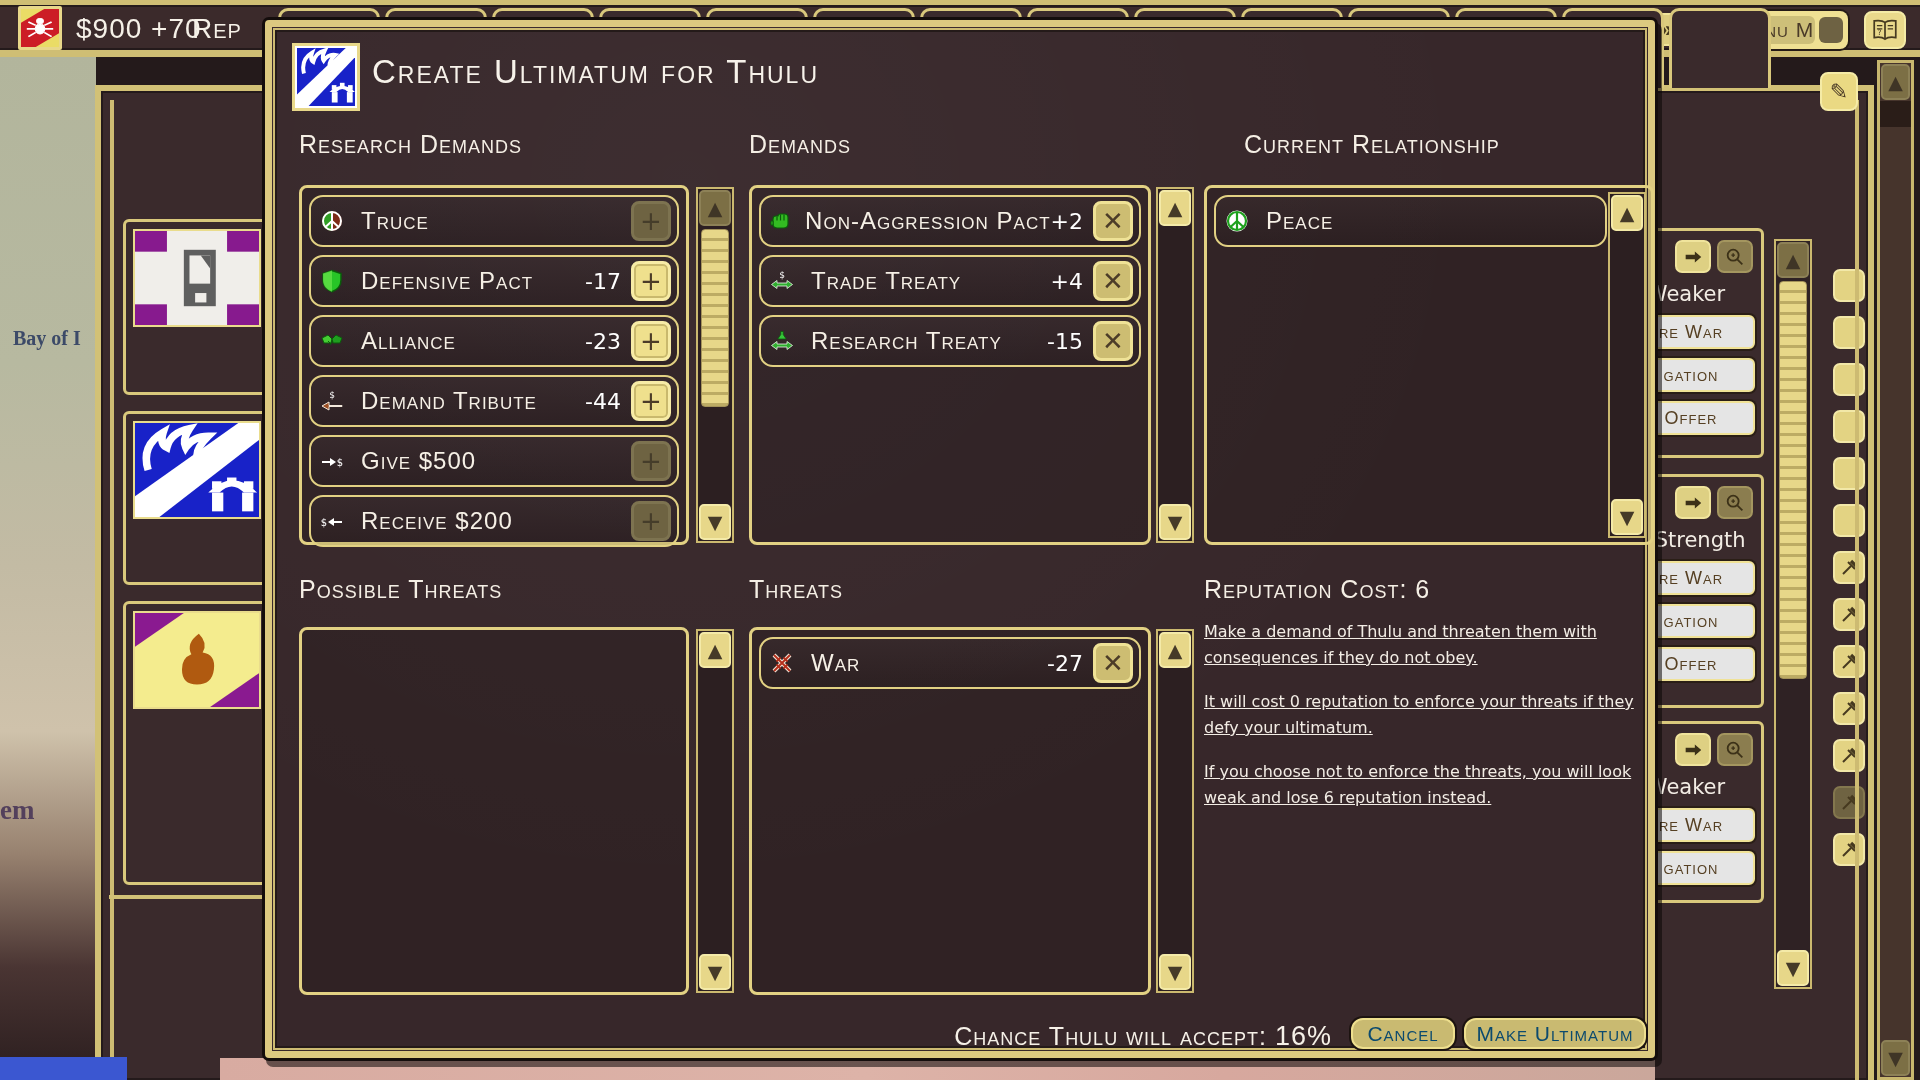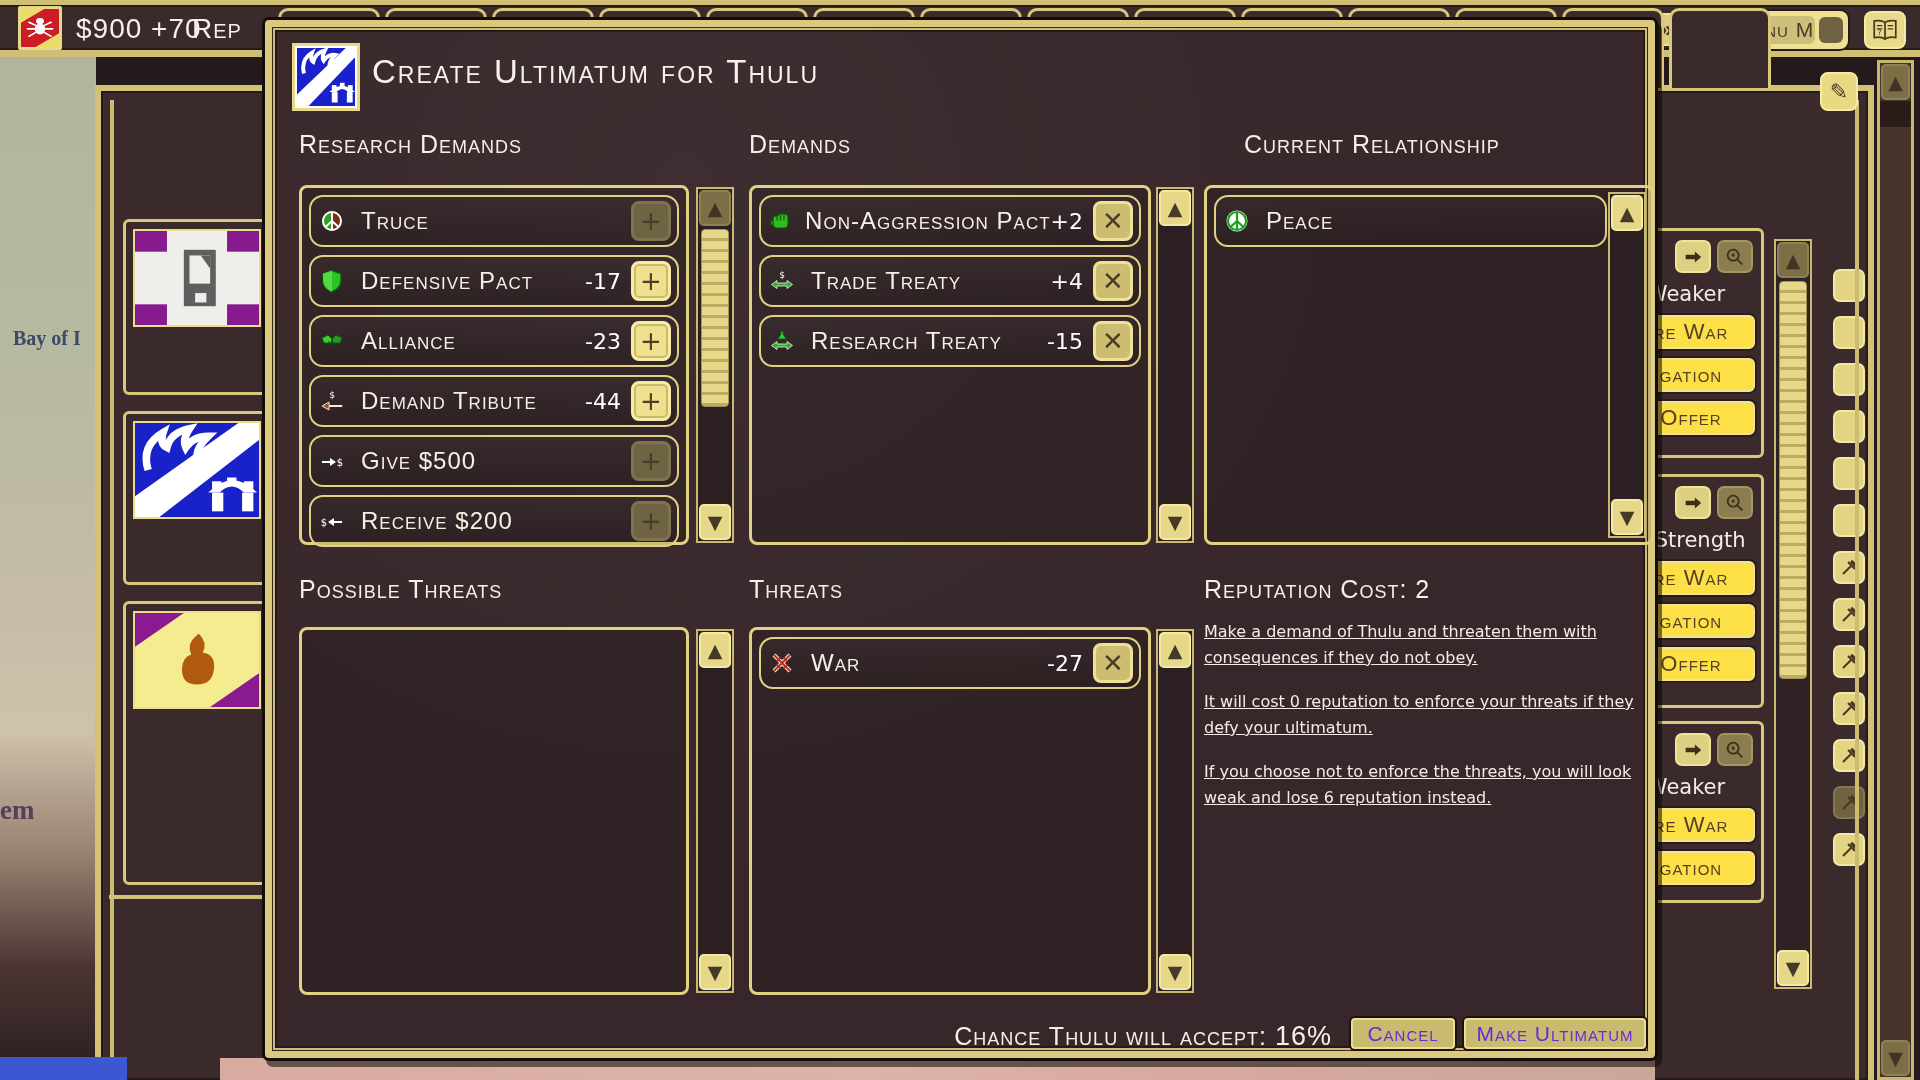--- a/index.html
+++ b/index.html
@@ -38,22 +38,22 @@
   .right-groups > div.rp-group:nth-of-type(1) { top:137px; height:230px; }
   .right-groups > div.rp-group:nth-of-type(2) { top:383px; height:234px; }
   .right-groups > div.rp-group:nth-of-type(3) { top:630px; height:182px; }
   .rp-tools { display:flex; justify-content:flex-end; gap:6px; margin:9px 8px 0 0; }
   .rp-sq { width:36px; height:33px; border-radius:7px; display:flex; align-items:center; justify-content:center;
            background:#ded083; border:2px solid #f0e49c; }
   .rp-sq.dim { background:#8b7d4f; border-color:#a4965f; }
   .rp-sq svg { width:22px; height:22px; }
   .rp-strength { text-align:center; margin:9px 10px 4px 0; font-family:"DejaVu Sans",sans-serif;
                  font-size:21px; color:#f2ece4; }
-  .rp-btn { height:34px; margin:9px 6px 0 6px; background:#fde047; border:2px solid #f0e296; border-radius:6px;
-            color:#564023; font-size:22px; display:flex; align-items:center; justify-content:center;
+  .rp-btn { height:34px; margin:9px 6px 0 6px; background:#e5e5e5; border:2px solid #f0e296; border-radius:6px;
+            color:#564023; font-size:18px; display:flex; align-items:center; justify-content:center;
             box-shadow:0 0 0 2px #2a1e16; }
 
   
   .mid-sb { position:absolute; left:1673px; top:148px; width:38px; height:750px; background:#2f2224;
             border:2px solid #cbb96f; display:flex; flex-direction:column; }
   .sbtn { height:36px; flex:none; display:flex; align-items:center; justify-content:center; border-radius:5px;
           margin:1px; }
   .sbtn.bright { background:#e7d789; border:2px solid #f4eaa8; color:#453a28; }
   .sbtn.dark   { background:#7c6f45; border:2px solid #8d8157; color:#3f3526; }
   .sbtn::before { font-family:"DejaVu Sans",sans-serif; font-size:19px; }
@@ -160,21 +160,21 @@
   .sb1 .sb-thumb { height:178px; flex:none; }
 
   .rep-text { position:absolute; left:932px; top:592px; width:452px; }
   .rep-text p { font-family:"DejaVu Sans",sans-serif; font-size:16px; line-height:26px; color:#f3ede5;
                 margin-bottom:18px;text-decoration:underline; }
 
   .chance { position:absolute; left:560px; top:994px; width:500px; text-align:right; color:#f6f1e8;
             font-size:25px; }
   .chance .val { font-size:27px; }
   .dlg-btn { position:absolute; top:991px; height:31px; background:#c9ba71; border:2px solid #eedf8e;
-             border-radius:4px; color:#6d28d9; font-size:21px; display:flex; align-items:center;
+             border-radius:12px; color:#0c4a6e; font-size:21px; display:flex; align-items:center;
              justify-content:center; box-shadow:0 0 0 2px #1c1310; }
   .cancel-btn { left:1079px; width:104px; }
   .make-btn   { left:1192px; width:182px; }
 </style>
 </head>
 <body>
 
 <div id="screen">
 
   <div class="map">
@@ -458,21 +458,21 @@
         <rect x="44" y="32" width="4" height="4" fill="#ffffff"></rect>
       </svg>
     </div>
     <div class="dlg-title deco">Create Ultimatum for Thulu</div>
 
     <div class="col-header deco h-pd">Research Demands</div>
     <div class="col-header deco h-d">Demands</div>
     <div class="col-header deco h-cr">Current Relationship</div>
     <div class="col-header deco h-pt">Possible Threats</div>
     <div class="col-header deco h-t">Threats</div>
-    <div class="col-header deco h-rc">Reputation Cost: 2</div>
+    <div class="col-header deco h-rc">Reputation Cost: 6</div>
 
     <div class="listbox lb1">
 
     <div class="lrow">
           <span class="row-icon">
             <svg viewBox="0 0 24 24">
               <circle cx="12" cy="12" r="10" fill="#7c2a16"></circle>
               <path d="M12 2 A10 10 0 0 0 12 22 Z" fill="#2f9e23"></path>
               <g stroke="#fff" stroke-width="2" fill="none">
                 <circle cx="12" cy="12" r="9"></circle>

